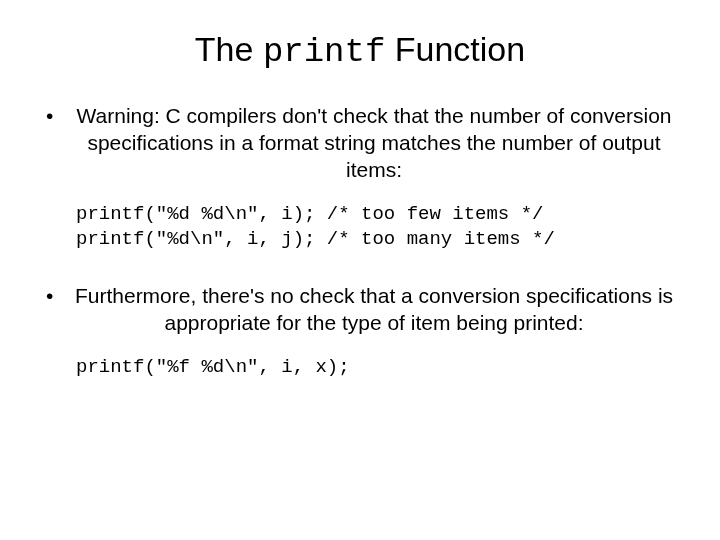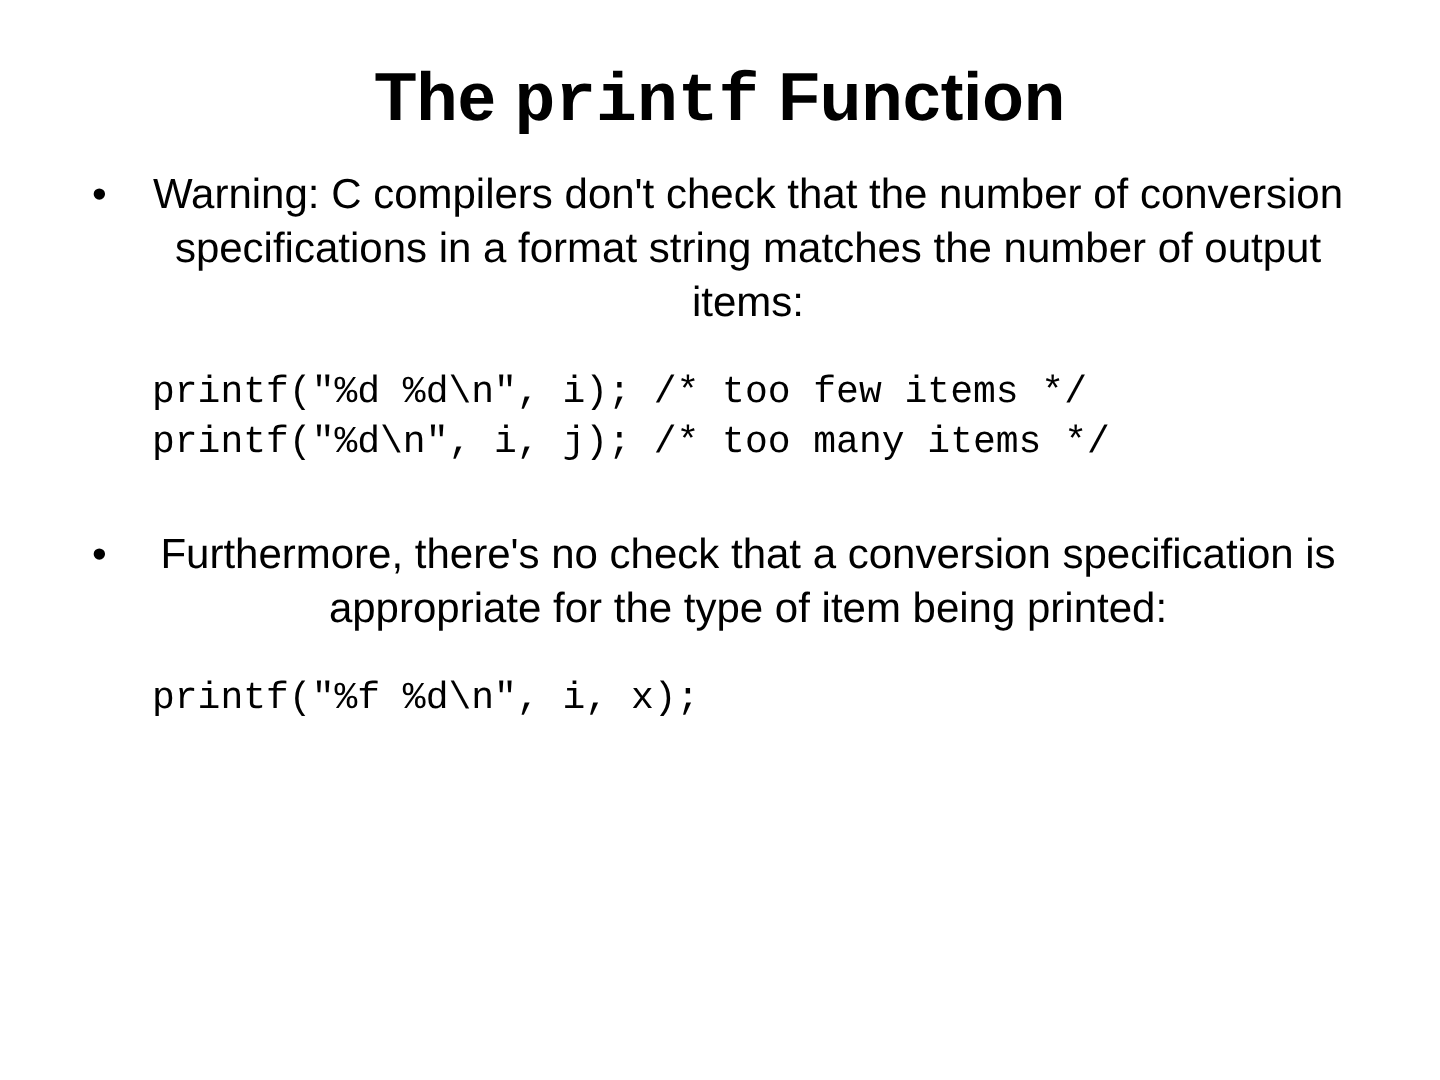--- a/index.html
+++ b/index.html
@@ -7,22 +7,22 @@
       width: 720px;
       height: 540px;
       background: #ffffff;
       font-family: Arial, Helvetica, sans-serif;
       color: #000;
       padding: 30px 40px 40px 40px;
     }
     h1 {
       text-align: center;
       font-size: 34px;
-      font-weight: bold;
-      margin-bottom: 14px;
+      font-weight: normal;
+      margin-bottom: 32px;
     }
     h1 .mono {
       font-family: "Courier New", Courier, monospace;
     }
     ul { list-style: none; }
     li.bullet {
       position: relative;
       padding-left: 28px;
       font-size: 21px;
       line-height: 1.28;
@@ -55,17 +55,17 @@
   <li class="bullet">
     <span>Warning: C compilers don't check that the number of conversion specifications in a format string matches the number of output items:</span>
   </li>
 </ul>
 
 <pre class="code">printf("%d %d\n", i); /* too few items */
 printf("%d\n", i, j); /* too many items */</pre>
 
 <ul>
   <li class="bullet">
-    <span>Furthermore, there's no check that a conversion specification is appropriate for the type of item being printed:</span>
+    <span>Furthermore, there's no check that a conversion specifications is appropriate for the type of item being printed:</span>
   </li>
 </ul>
 
 <pre class="code">printf("%f %d\n", i, x);</pre>
 
 </body></html>

